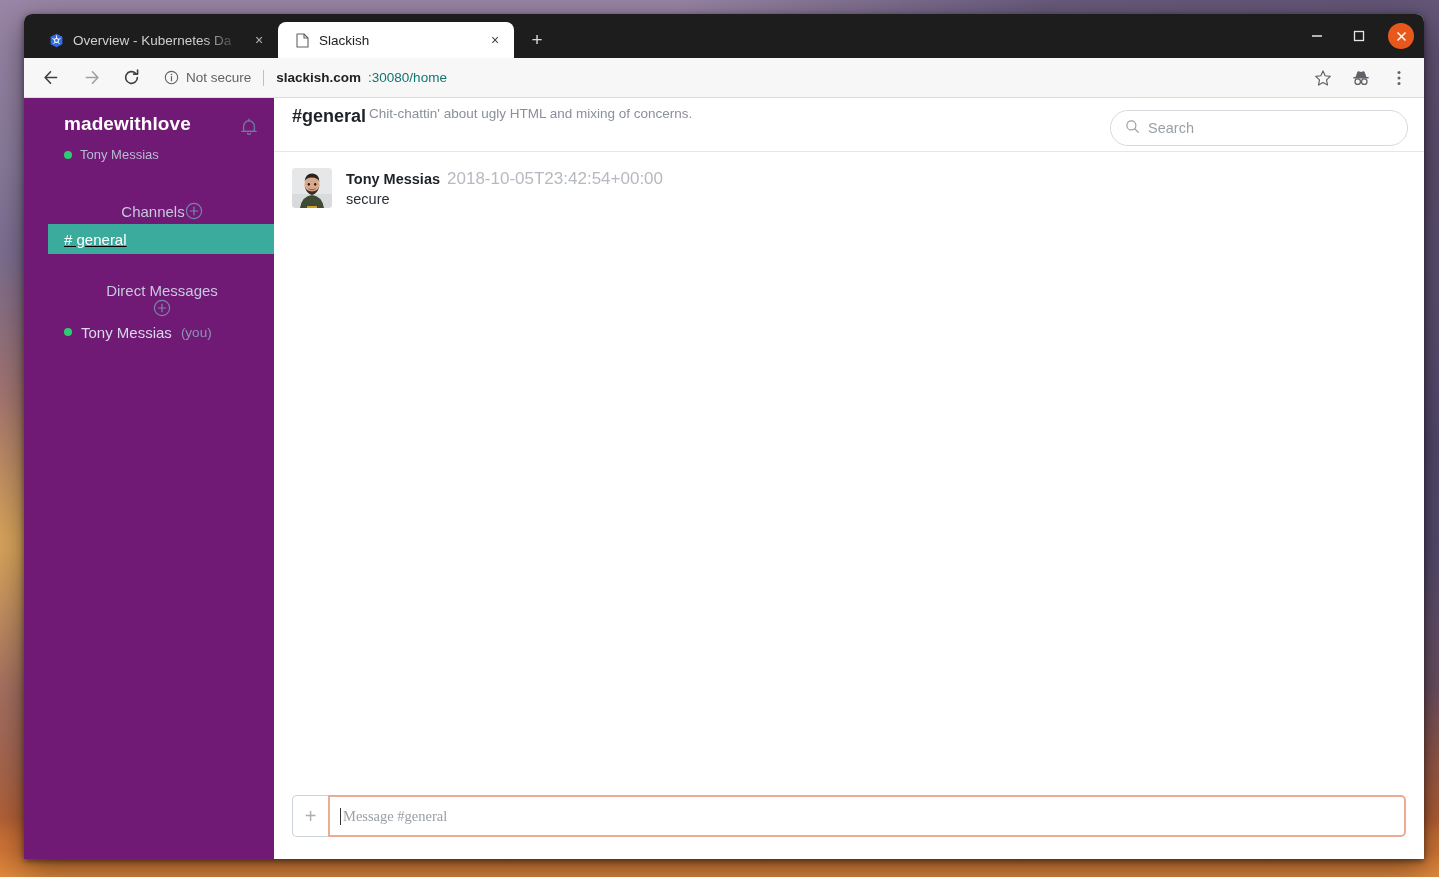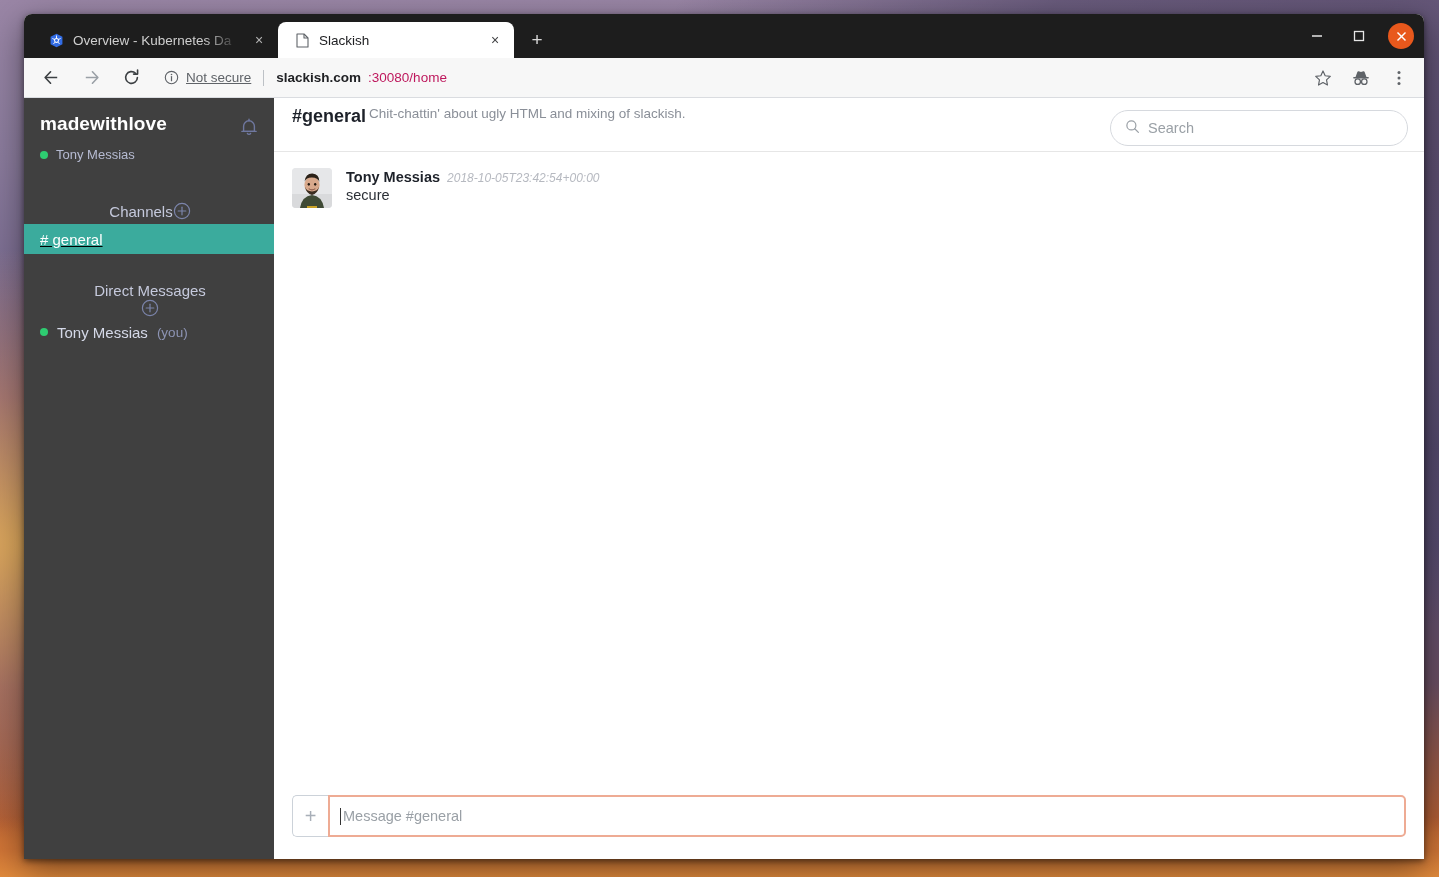--- a/index.html
+++ b/index.html
@@ -163,50 +163,51 @@
 
   .omnibox {
     flex: 1 1 auto;
     height: 28px;
     display: flex;
     align-items: center;
     gap: 7px;
     padding-left: 6px;
     font-size: 13.5px;
   }
-  .sec-info { display: flex; align-items: center; gap: 7px; color: #5f6368; text-decoration: underline; }
+  .sec-info { display: flex; align-items: center; gap: 7px; color: #5f6368; }
   .sec-text { font-size: 13.5px; color: #5f6368; }
   .sec-divider { width: 1px; height: 16px; background: #bdc1c6; margin: 0 5px; }
   .url-host { color: #202124; font-weight: bold; }
-  .url-rest { color: #be185d; }
+  .url-rest { color: #0f766e; }
 
   .tb-right { display: flex; align-items: center; gap: 12px; }
   .tb-icon {
     width: 26px; height: 26px;
     display: flex; align-items: center; justify-content: center;
     color: #5f6368;
   }
 
   
   .viewport {
     flex: 1 1 auto;
     display: flex;
     background: #ffffff;
     min-height: 0;
   }
 
   
   .sidebar {
     width: 250px;
     flex: 0 0 250px;
-    background: #404040;
+    background: #701a75;
     display: flex;
     flex-direction: column;
     position: relative;
     padding-top: 14px;
+    padding-left: 24px;
   }
 
   .brand-row {
     display: flex;
     align-items: flex-start;
     justify-content: space-between;
     padding: 0 14px 0 16px;
   }
   .brand-name {
     color: #ffffff;
@@ -331,21 +332,21 @@
   .avatar {
     width: 40px; height: 40px;
     flex: 0 0 40px;
     border-radius: 4px;
     overflow: hidden;
     background: #e9eaec;
   }
   .msg-body { display: flex; flex-direction: column; gap: 2px; padding-top: 1px; }
   .msg-meta { display: flex; align-items: baseline; gap: 7px; }
   .msg-author { font-size: 14.5px; font-weight: bold; color: #1d2129; }
-  .msg-time { font-size: 12px; color: #b6b9c0; font-style: italic; }
+  .msg-time { font-size: 17px; color: #b6b9c0; }
   .msg-text { font-size: 14.5px; color: #2b2f36; }
 
   .composer {
     flex: 0 0 auto;
     padding: 12px 18px 22px 18px;
     display: flex;
     align-items: stretch;
     gap: 0;
   }
   .attach-btn {
@@ -363,20 +364,21 @@
   .msg-input {
     flex: 1 1 auto;
     height: 42px;
     border: 2px solid #eeab94;
     border-radius: 0 5px 5px 0;
     background: #fff;
     display: flex;
     align-items: center;
     padding: 0 10px;
     position: relative;
+    font-family: Liberation Serif, serif;
   }
   .caret {
     width: 1px;
     height: 17px;
     background: #333;
     margin-right: 2px;
   }
   .msg-ph { color: #9aa0a6; font-size: 14.5px; }
 </style>
 </head>
@@ -557,21 +559,21 @@
 
       <div class="sidebar-spacer"></div>
 
     </div>
 
     <div class="main">
 
       <div class="chan-header">
         <div class="chan-header-left">
           <div class="chan-title">#general</div>
-          <div class="chan-topic">Chit-chattin' about ugly HTML and mixing of slackish.</div>
+          <div class="chan-topic">Chit-chattin' about ugly HTML and mixing of concerns.</div>
         </div>
         <div class="search-wrap">
           <div class="search-box">
             <span>
               <svg width="15" height="15" viewBox="0 0 16 16">
                 <circle cx="6.8" cy="6.8" r="4.8" fill="none" stroke="#9aa0a6" stroke-width="1.3"></circle>
                 <line x1="10.4" y1="10.4" x2="14.3" y2="14.3" stroke="#9aa0a6" stroke-width="1.3" stroke-linecap="round"></line>
               </svg>
             </span>
             <span class="search-ph">Search</span>

